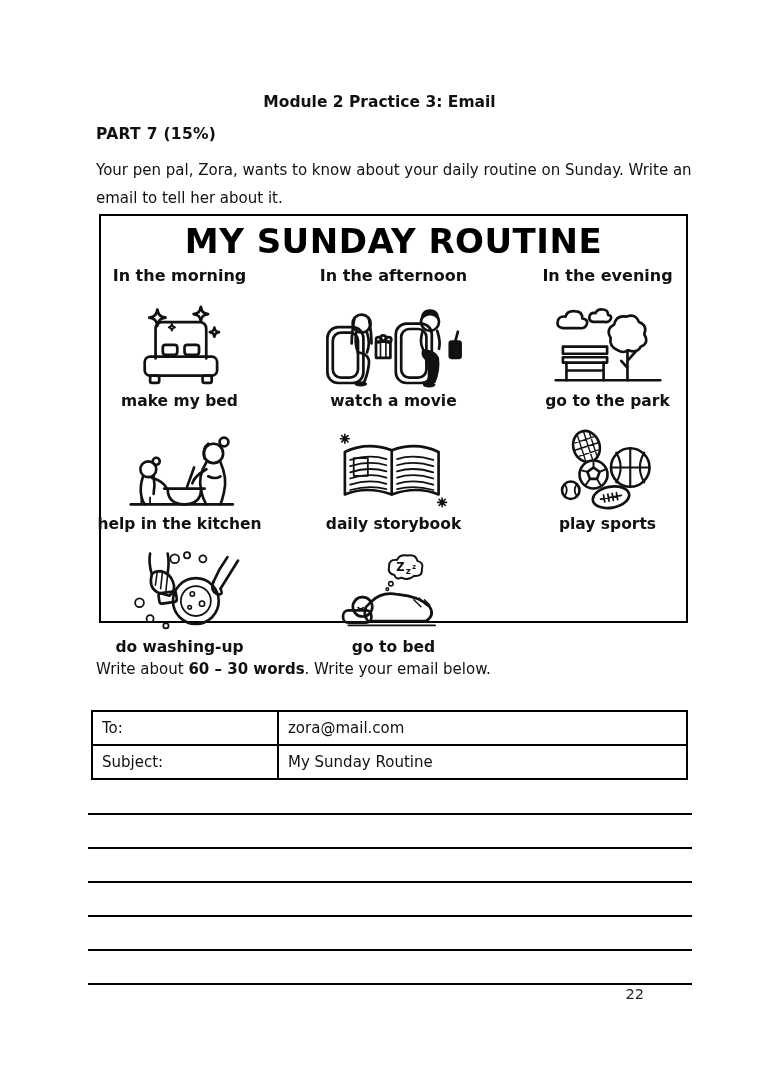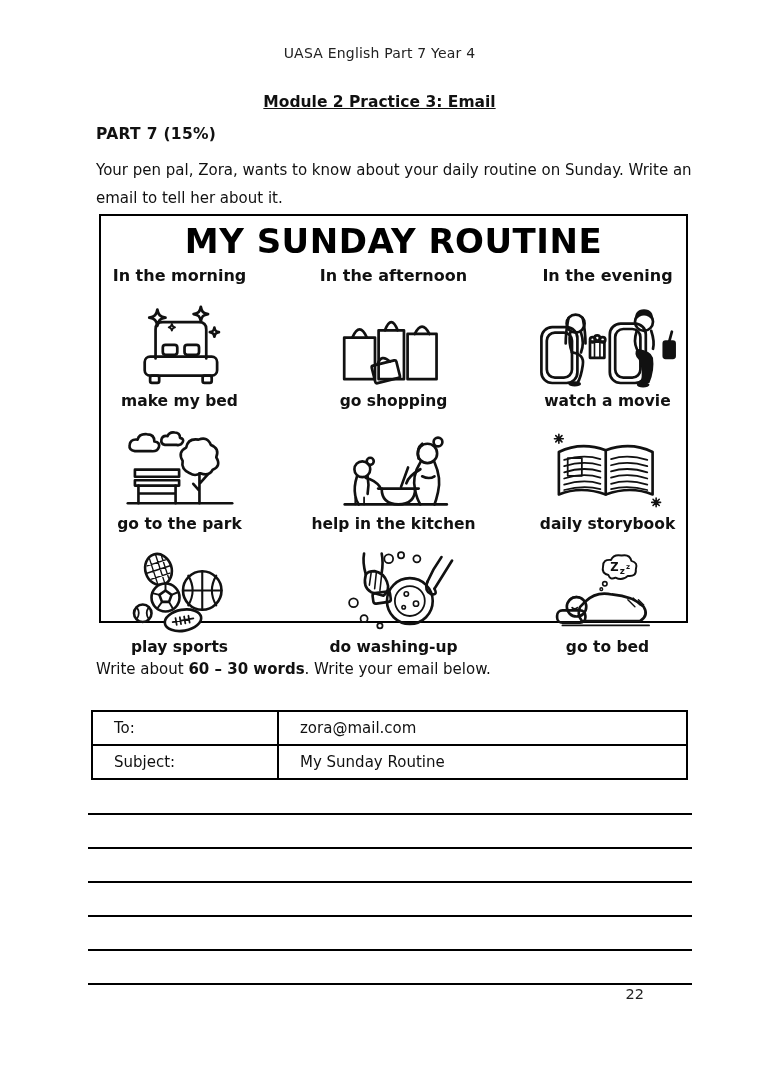--- a/index.html
+++ b/index.html
@@ -7,21 +7,21 @@
   .page {
     position:relative; width:759px; height:1079px; margin:0 auto;
     background:#ffffff; color:#111; overflow:hidden;
   }
   .doc-header {
     position:absolute; top:45px; left:0; right:0;
     text-align:center; font-size:14px; color:#222; letter-spacing:.2px;
   }
   .doc-title {
     position:absolute; top:93px; left:0; right:0;
-    text-align:center; font-size:15.5px; font-weight:bold;text-decoration:underline;
+    text-align:center; font-size:15.5px; font-weight:bold;
   }
   .part-heading {
     position:absolute; top:125px; left:96px;
     font-size:15.5px; font-weight:bold; letter-spacing:.3px;
   }
   .intro {
     position:absolute; top:156px; left:96px; width:596px;
     font-size:15px; line-height:28px;
   }
   
@@ -45,37 +45,36 @@
   svg.lineart { stroke:#111; stroke-width:3; fill:none; stroke-linecap:round; stroke-linejoin:round; }
   svg.lineart text { stroke:none; fill:#111; font-family:"DejaVu Sans", sans-serif; font-weight:bold; }
   
   .write-instruction { position:absolute; top:660px; left:96px; font-size:15px; }
   .write-instruction .b { font-weight:bold; }
   
   .email-table {
     position:absolute; top:710px; left:91px; width:597px;
     border-collapse:collapse; font-size:15px;
   }
-  .email-table td { border:2px solid #000; height:34px; padding:2px 21px; vertical-align:middle; }
+  .email-table td { border:2px solid #000; height:34px; padding:2px 9px; vertical-align:middle; }
   .email-table td.lbl { width:186px; }
   
   .writing-lines { position:absolute; top:813px; left:88px; width:604px; }
   .wline { height:0; border-top:2px solid #000; margin-bottom:32px; }
   
   .page-number { position:absolute; top:986px; left:586px; width:58px; text-align:right; font-size:14.5px; color:#222; }
   .doc-footer { position:absolute; top:1014px; left:0; right:0; text-align:center; font-size:13.5px; }
   .footer-cn { color:#b97c82; }
   .footer-store { color:#58606e; margin-left:6px; letter-spacing:.5px; }
 </style>
 </head>
 <body>
 
 <div class="page">
 
-  <div class="doc-header">UASA English Part 7 Year 4</div>
   <div class="doc-title">Module 2 Practice 3: Email</div>
   <div class="part-heading">PART 7 (15%)</div>
   <div class="intro">Your pen pal, Zora, wants to know about your daily routine on Sunday. Write an email to tell her about it.</div>
 
   <div class="routine-box">
     <div class="box-title">MY SUNDAY ROUTINE</div>
     <div class="routine-grid">
 
       <div class="col-header">In the morning</div>
       <div class="col-header">In the afternoon</div>
@@ -92,37 +91,20 @@
             <rect x="16" y="57" width="80" height="21" rx="6"></rect>
             <rect x="22" y="78" width="10" height="8" rx="2"></rect>
             <rect x="80" y="78" width="10" height="8" rx="2"></rect>
             <rect x="36" y="44" width="16" height="11" rx="3"></rect>
             <rect x="60" y="44" width="16" height="11" rx="3"></rect>
           </svg>
         </div>
         <div class="cell-caption">make my bed</div>
       </div>
 
-      <div class="routine-cell">
-        <div class="icon-wrap">
-          <svg class="lineart" width="118" height="86" viewBox="0 0 130 95">
-            <rect x="10" y="36" width="34" height="46"></rect>
-            <path d="M19,36 Q27,18 35,36"></path>
-            <rect x="48" y="28" width="28" height="54"></rect>
-            <path d="M55,28 Q62,10 69,28"></path>
-            <rect x="80" y="32" width="32" height="50"></rect>
-            <path d="M88,32 Q96,16 104,32"></path>
-            <g transform="rotate(-14 55 74)">
-              <rect x="42" y="64" width="28" height="20" rx="2"></rect>
-              <path d="M49,64 Q56,53 63,64"></path>
-            </g>
-          </svg>
-        </div>
-        <div class="cell-caption">go shopping</div>
-      </div>
 
       <div class="routine-cell">
         <div class="icon-wrap">
           <svg class="lineart" width="150" height="90" viewBox="0 0 160 100" stroke-width="2.6">
             <rect x="6" y="28" width="40" height="62" rx="12"></rect>
             <rect x="12" y="34" width="28" height="50" rx="9"></rect>
             <rect x="82" y="24" width="40" height="66" rx="12"></rect>
             <rect x="88" y="30" width="28" height="54" rx="9"></rect>
             <circle cx="44" cy="24" r="10"></circle>
             <path d="M36,18 Q33,34 33,46"></path>

